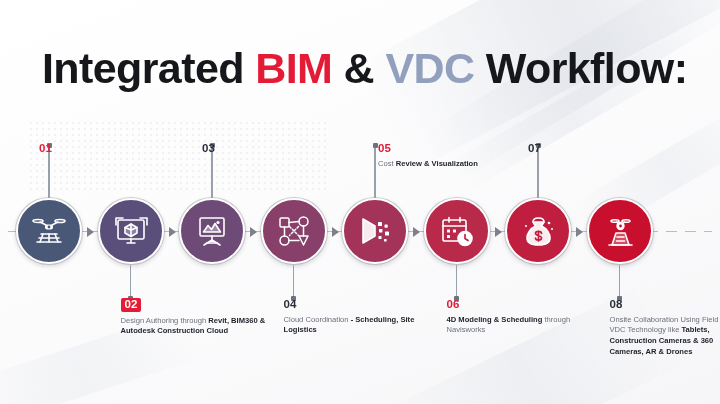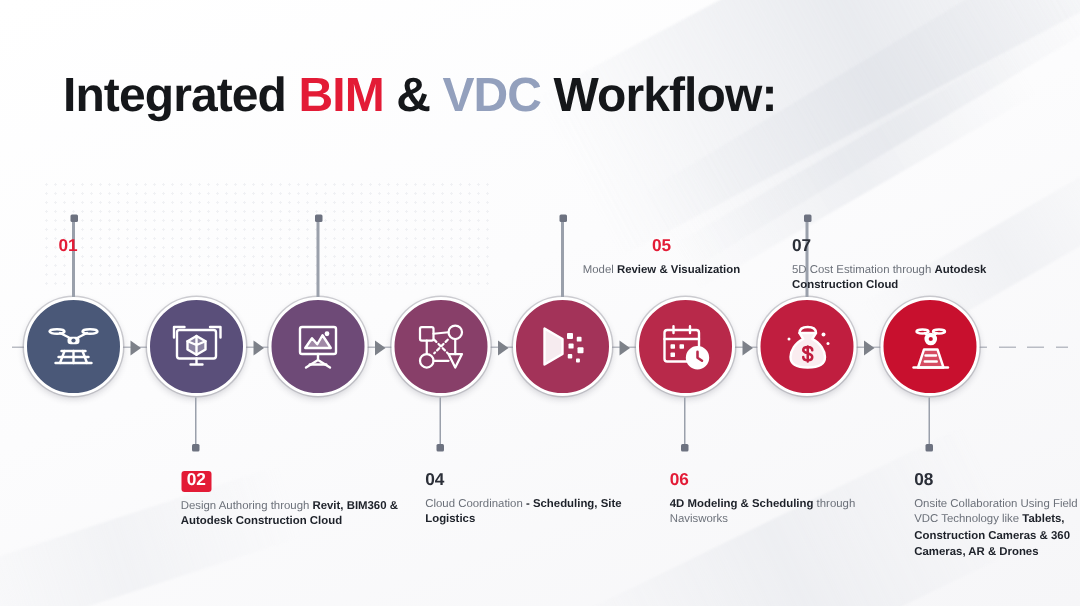--- a/index.html
+++ b/index.html
@@ -20,21 +20,21 @@
   .s2{width:330px;height:60px;top:40px;right:-30px;transform:rotate(-31deg);opacity:.6;}
   .s3{width:260px;height:34px;top:96px;right:20px;transform:rotate(-30deg);opacity:.5;}
   .s4{width:300px;height:90px;bottom:-30px;right:40px;transform:rotate(-26deg);opacity:.45;}
   .s5{width:240px;height:50px;bottom:8px;left:-40px;transform:rotate(-18deg);opacity:.35;}
   .s6{width:200px;height:40px;top:150px;right:-50px;transform:rotate(-30deg);opacity:.4;}
   .dotgrid{position:absolute;left:28px;top:120px;width:300px;height:70px;opacity:.5;
     background-image:radial-gradient(#e3e5ea 0.8px,transparent 0.9px);
     background-size:6px 6px;}
 
   
-  .title{position:absolute;left:42px;top:47px;font-size:32px;font-weight:700;
+  .title{position:absolute;left:42px;top:47px;font-size:43px;font-weight:700;
          letter-spacing:-.6px;color:#15171a;white-space:nowrap;line-height:1;}
   .title .bim{color:#e31b36;}
   .title .vdc{color:#93a0bd;}
 
   
   .axis{position:absolute;left:8px;top:231px;width:639px;height:1px;background:#b9bcc4;}
   .axis-dash{position:absolute;left:628px;top:231px;width:84px;height:1px;
              background:repeating-linear-gradient(90deg,#b9bcc4 0 11px,transparent 11px 19px);}
 
   .node{position:absolute;top:198px;width:66px;height:66px;}
@@ -45,21 +45,21 @@
   .circle svg{width:38px;height:38px;display:block;}
   .arrow{position:absolute;top:227px;width:0;height:0;
          border-top:5px solid transparent;border-bottom:5px solid transparent;
          border-left:7px solid #7d8189;}
 
   
   .stem{position:absolute;width:1.5px;background:#9aa0ab;}
   .stemdot{position:absolute;width:5px;height:5px;background:#6d7280;border-radius:1px;}
 
   
-  .lbl{position:absolute;width:152px;margin-top:16px;}
+  .lbl{position:absolute;width:152px;}
   .num{font-size:11.5px;font-weight:700;line-height:1;margin-bottom:4px;display:inline-block;}
   .num.red{color:#e31b36;}
   .num.dark{color:#2b2f38;}
   .num.badge{color:#ffffff;background:#e31b36;padding:1px 4px;border-radius:2px;}
   .txt{font-size:7.6px;line-height:1.42;color:#6b7079;}
   .txt b{color:#1d2129;font-weight:700;}
   .w168{width:168px;}
   .w120{width:122px;}
 </style>
 </head>
@@ -233,36 +233,36 @@
     </div>
   <div id="labels">
       <div class="lbl w168" style="left: 39px; top: 138px;">
         <div><span class="num red">01</span></div>
       </div>
       <div class="lbl" style="left: 120.5px; top: 294px;">
         <div><span class="num badge">02</span></div>
         <div class="txt"><span>Design Authoring through </span> <b>Revit, BIM360 &amp; Autodesk Construction Cloud</b></div>
       </div>
       <div class="lbl" style="left: 202px; top: 138px;">
+        <div><span class="num dark">03</span></div>
       </div>
       <div class="lbl" style="left: 283.5px; top: 294px;">
         <div><span class="num dark">04</span></div>
         <div class="txt"><span>Cloud Coordination</span> <b>- Scheduling, Site Logistics</b></div>
       </div>
-      <div class="lbl" style="left: 365px; top: 138px; text-align: center;">
+      <div class="lbl" style="left: 378px; top: 138px;">
         <div><span class="num red">05</span></div>
-        <div class="txt"><span>Model </span> <b>Review &amp; Visualization</b></div>
+        <div class="txt"><span>Cost </span> <b>Review &amp; Visualization</b></div>
       </div>
       <div class="lbl" style="left: 446.5px; top: 294px;">
         <div><span class="num red">06</span></div>
         <div class="txt"><b>4D Modeling &amp; Scheduling</b> <span>through Navisworks</span></div>
       </div>
       <div class="lbl" style="left: 528px; top: 138px;">
         <div><span class="num dark">07</span></div>
-        <div class="txt"><span>5D Cost Estimation through </span> <b>Autodesk Construction Cloud</b></div>
       </div>
       <div class="lbl w120" style="left: 609.5px; top: 294px;">
         <div><span class="num dark">08</span></div>
         <div class="txt"><span>Onsite Collaboration Using </span> <span>Field VDC Technology like </span> <b>Tablets, Construction Cameras &amp; 360 Cameras, AR &amp; Drones</b></div>
       </div>
     </div>
 
 </div>
 
 </body></html>

